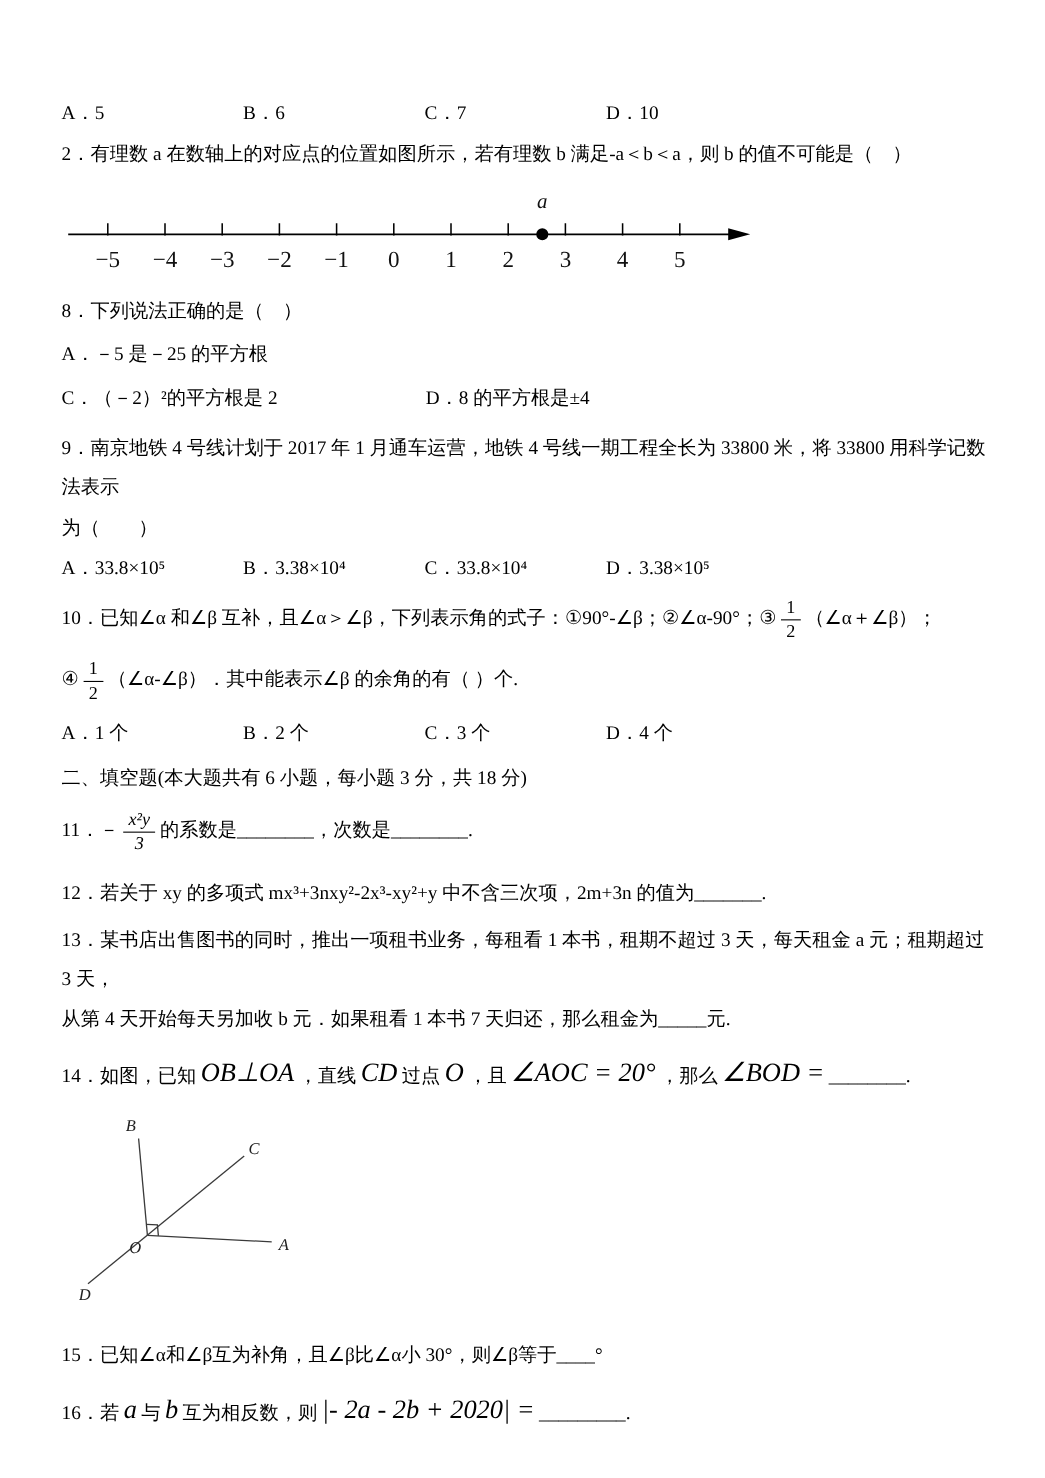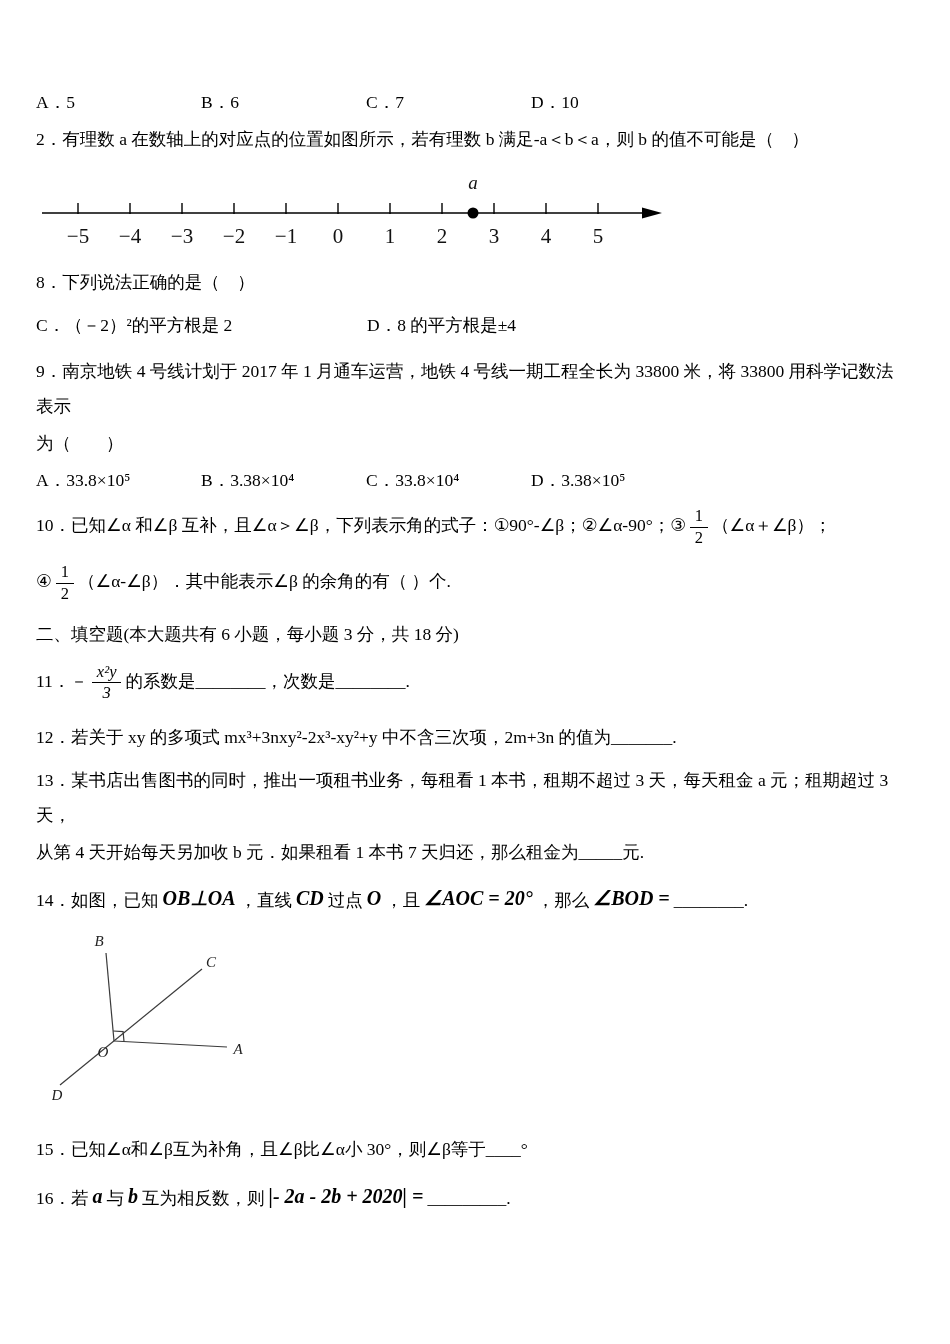--- a/index.html
+++ b/index.html
@@ -3,21 +3,21 @@
 <meta charset="utf-8">
 <style>
   html, body { margin: 0; padding: 0; }
   body {
     width: 950px; height: 1344px;
     background: #ffffff; color: #000;
     font-family: "Liberation Serif", "DejaVu Sans", serif;
     font-size: 17.5px;
     overflow: hidden;
   }
-  .page { padding: 90px 46px 0 36px; }
+  .page { padding: 90px 46px 0 56px; }
 
   .para { line-height: 2.0; margin-top: 8px; }
   .tightline { line-height: 1.95; margin-top: 2px; }
 
   .opt-row { display: flex; margin-top: 12px; }
   .opt  { width: 165px; flex: none; }
   .opt8 { width: 331px; flex: none; }
   .optrow8 { display: flex; margin-top: 4px; line-height: 2.05; }
 
   
@@ -27,25 +27,24 @@
     font-size: 16.5px; font-family: "Liberation Serif", serif;
   }
   .frac .fnum { display: block; padding: 0 5px; border-bottom: 1.3px solid #000; text-align: center; }
   .frac .fden { display: block; padding: 0 5px; text-align: center; }
   .frac.it { font-style: italic; }
 
   
   .imath {
     font-family: "Liberation Serif", serif;
     font-style: italic;
-    font-size: 20px;
+    font-size: 24px;
     margin: 0 4px;
     position: relative; top: -1px;
     white-space: nowrap;
-    font-weight: bold;
   }
 
   svg text { font-family: "Liberation Serif", serif; fill: #111; }
   .nl-label { font-size: 21px; }
   .pt-label { font-size: 19px; font-style: italic; }
   .fig-label { font-size: 15px; font-style: italic; fill: #222; }
 
   .numberline { display: block; margin: 16px 0 0 0; }
   .figure14 { display: block; margin: 14px 0 0 16px; }
 
@@ -95,20 +94,21 @@
       <text class="nl-label" x="406" y="70" text-anchor="middle">2</text>
       <text class="nl-label" x="458" y="70" text-anchor="middle">3</text>
       <text class="nl-label" x="510" y="70" text-anchor="middle">4</text>
       <text class="nl-label" x="562" y="70" text-anchor="middle">5</text>
     </g>
   </svg>
 
 
   <div class="para">8．下列说法正确的是（　）</div>
   <div class="optrow8">
+    <span class="opt8">A．－5 是－25 的平方根</span>
   </div>
   <div class="optrow8">
     <span class="opt8">C．（－2）²的平方根是 2</span>
     <span class="opt8">D．8 的平方根是±4</span>
   </div>
 
   <div class="para" style="margin-top:10px;">9．南京地铁 4 号线计划于 2017 年 1 月通车运营，地铁 4 号线一期工程全长为 33800 米，将 33800 用科学记数法表示</div>
   <div class="tightline">为（　　）</div>
   <div class="opt-row" style="margin-top:8px;">
     <span class="opt">A．33.8×10⁵</span>
@@ -121,20 +121,26 @@
     <span>10．已知∠α 和∠β 互补，且∠α＞∠β，下列表示角的式子：①90°-∠β；②∠α-90°；③</span><span class="frac">
         <span class="fnum">1</span>
         <span class="fden">2</span>
       </span><span>（∠α＋∠β）；</span>
   </div>
   <div class="para q10line">
     <span>④</span><span class="frac">
         <span class="fnum">1</span>
         <span class="fden">2</span>
       </span><span>（∠α-∠β）．其中能表示∠β 的余角的有（ ）个.</span>
+  </div>
+  <div class="opt-row" style="margin-top:14px;">
+    <span class="opt">A．1 个</span>
+    <span class="opt">B．2 个</span>
+    <span class="opt">C．3 个</span>
+    <span class="opt">D．4 个</span>
   </div>
 
   <div class="section-head">二、填空题(本大题共有 6 小题，每小题 3 分，共 18 分)</div>
 
   <div class="para" style="margin-top:10px;">
     <span>11．－</span><span class="frac it">
         <span class="fnum">x²y</span>
         <span class="fden">3</span>
       </span><span>的系数是________，次数是________.</span>
   </div>

